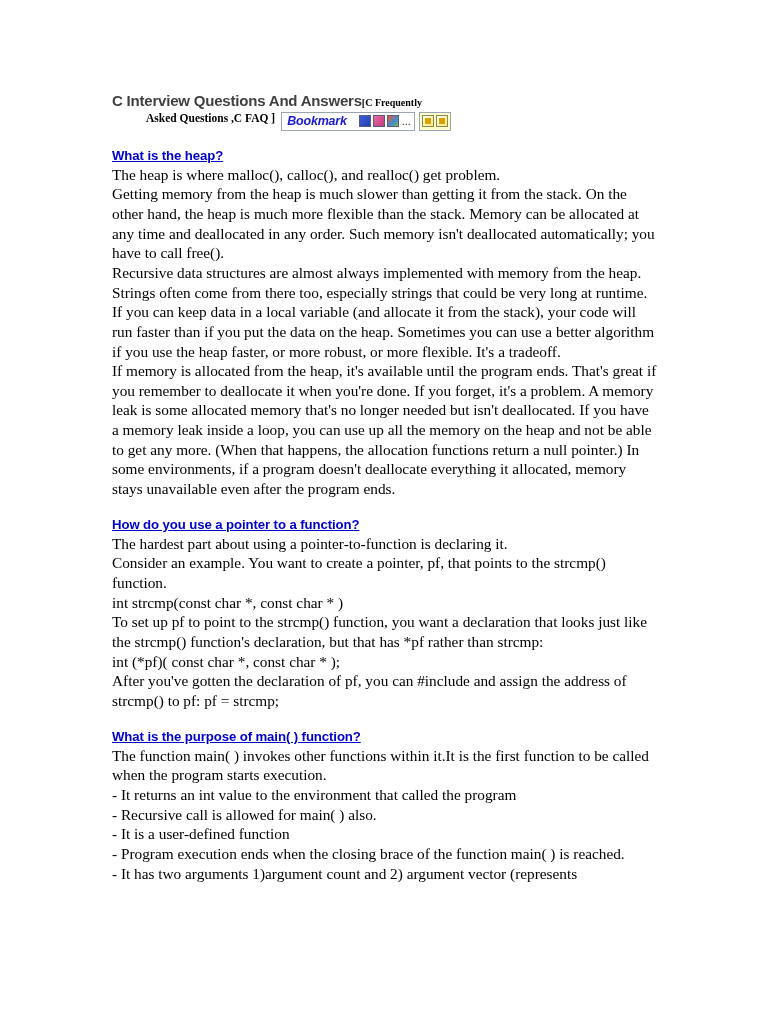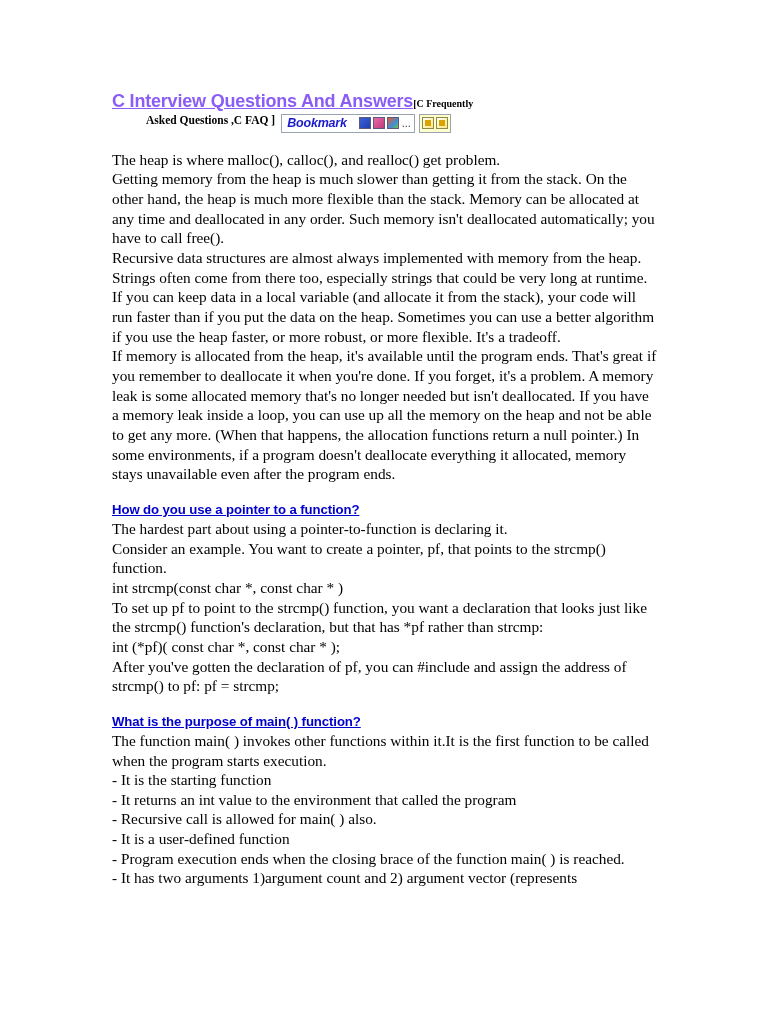--- a/index.html
+++ b/index.html
@@ -30,25 +30,24 @@
   }
 
   
   .title-line {
     display: block;
     margin: 0 0 2px 0;
     line-height: 1.1;
   }
   .doc-title {
     font-family: "Liberation Sans", sans-serif;
-    font-size: 18px;
+    font-size: 15px;
     font-weight: bold;
     letter-spacing: -0.2px;
-    text-decoration: underline;
-    color: #8b5cf6;
+    color: #404040;
   }
   .title-suffix {
     font-family: "Liberation Serif", serif;
     font-size: 10px;
     font-weight: bold;
     color: #000000;
     vertical-align: baseline;
   }
   .title-suffix-2 {
     display: inline-block;
@@ -177,40 +176,40 @@
           <span class="ellipsis">...</span>
         </span>
       </span>
       <span class="bookmark-widget-2">
         <span class="yicon"></span>
         <span class="yicon"></span>
       </span>
     </div>
 
     <div class="section">
+      <div class="q-heading">What is the heap?</div>
       <p class="para">The heap is where malloc(), calloc(), and realloc() get problem.</p>
       <p class="para">Getting memory from the heap is much slower than getting it from the stack. On the other hand, the heap is much more flexible than the stack. Memory can be allocated at any time and deallocated in any order. Such memory isn't deallocated automatically; you have to call free().</p>
       <p class="para">Recursive data structures are almost always implemented with memory from the heap. Strings often come from there too, especially strings that could be very long at runtime. If you can keep data in a local variable (and allocate it from the stack), your code will run faster than if you put the data on the heap. Sometimes you can use a better algorithm if you use the heap faster, or more robust, or more flexible. It's a tradeoff.</p>
       <p class="para">If memory is allocated from the heap, it's available until the program ends. That's great if you remember to deallocate it when you're done. If you forget, it's a problem. A memory leak is some allocated memory that's no longer needed but isn't deallocated. If you have a memory leak inside a loop, you can use up all the memory on the heap and not be able to get any more. (When that happens, the allocation functions return a null pointer.) In some environments, if a program doesn't deallocate everything it allocated, memory stays unavailable even after the program ends.</p>
     </div>
 
     <div class="section">
       <div class="q-heading">How do you use a pointer to a function?</div>
       <p class="para">The hardest part about using a pointer-to-function is declaring it.</p>
       <p class="para">Consider an example. You want to create a pointer, pf, that points to the strcmp() function.</p>
       <p class="para">int strcmp(const char *, const char * )</p>
       <p class="para">To set up pf to point to the strcmp() function, you want a declaration that looks just like the strcmp() function's declaration, but that has *pf rather than strcmp:</p>
       <p class="para">int (*pf)( const char *, const char * );</p>
       <p class="para">After you've gotten the declaration of pf, you can #include and assign the address of strcmp() to pf: pf = strcmp;</p>
     </div>
 
     <div class="section">
       <div class="q-heading">What is the purpose of main( ) function?</div>
       <p class="para">The function main( ) invokes other functions within it.It is the first function to be called when the program starts execution.</p>
-      <p class="para">- It is the starting function</p>
       <p class="para">- It returns an int value to the environment that called the program</p>
       <p class="para">- Recursive call is allowed for main( ) also.</p>
       <p class="para">- It is a user-defined function</p>
       <p class="para">- Program execution ends when the closing brace of the function main( ) is reached.</p>
       <p class="para">- It has two arguments 1)argument count and 2) argument vector (represents</p>
     </div>
 
   </div>
 </div>
 

